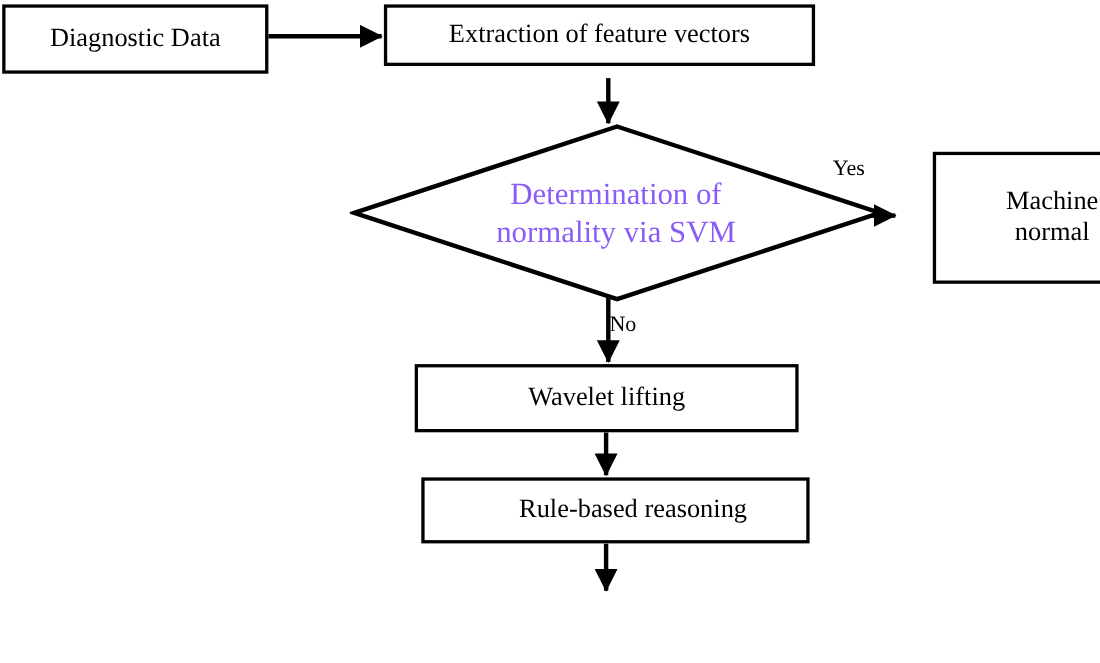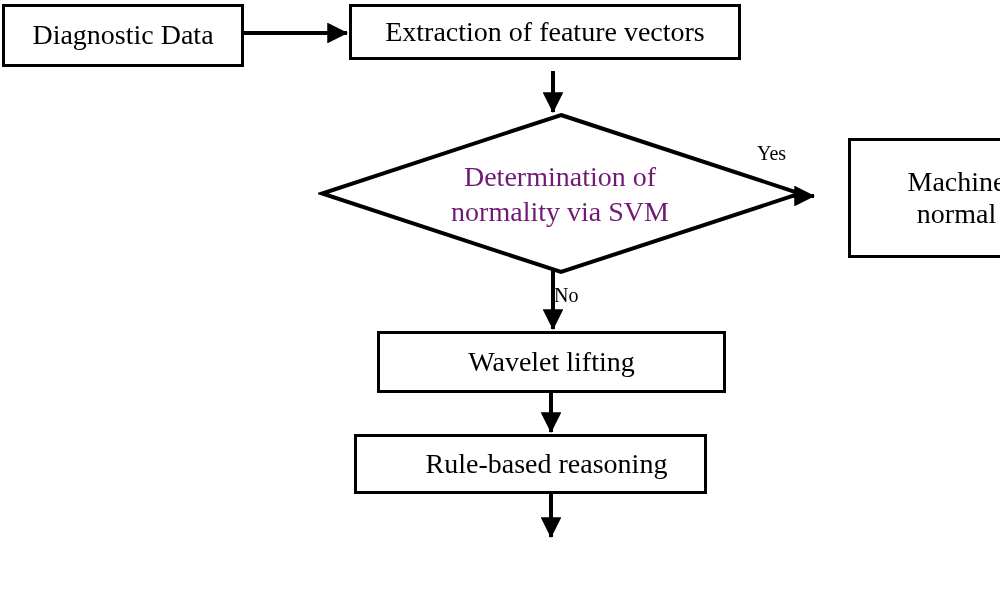--- a/index.html
+++ b/index.html
@@ -19,35 +19,35 @@
   .node {
     position: absolute;
     box-sizing: border-box;
     border: 3px solid #000000;
     background: #ffffff;
     display: flex;
     align-items: center;
     justify-content: center;
     text-align: center;
     color: #000000;
-    font-size: 28px;
+    font-size: 24px;
     line-height: 1.15;
     white-space: pre-line;
   }
   .label {
     position: absolute;
     color: #000000;
     font-size: 20px;
     line-height: 1;
     white-space: nowrap;
   }
   .diamond-text {
     position: absolute;
     text-align: center;
-    color: #701a75;
+    color: #8b5cf6;
     font-size: 28px;
     line-height: 1.25;
     white-space: pre-line;
   }
   svg.edges {
     position: absolute;
     left: 0;
     top: 0;
     width: 1000px;
     height: 603px;
@@ -103,20 +103,20 @@
     <polygon points="243,4 482,82.5 243,161 4,82.5" fill="#ffffff" stroke="#000000" stroke-width="4" stroke-linejoin="miter"></polygon>
   </svg>
   <div class="diamond-text" style="left:380px; top:159px; width:360px;">Determination of
 normality via SVM</div>
 
   <div class="node" style="left:848px; top:138px; width:217px; height:120px;">Machine
 normal</div>
 
   <div class="node" style="left:377px; top:331px; width:349px; height:62px;text-align:center;">Wavelet lifting</div>
 
-  <div class="node" style="left:354px; top:434px; width:353px; height:60px;padding-left:32px;">Rule-based reasoning</div>
+  <div class="node" style="left:383px; top:434px; width:353px; height:60px;padding-left:32px;">Rule-based reasoning</div>
 
 
   <div class="label" style="left:757px; top:143px;">Yes</div>
 
   <div class="label" style="left:554px; top:285px;">No</div>
 
 </div>
 
 </body></html>

